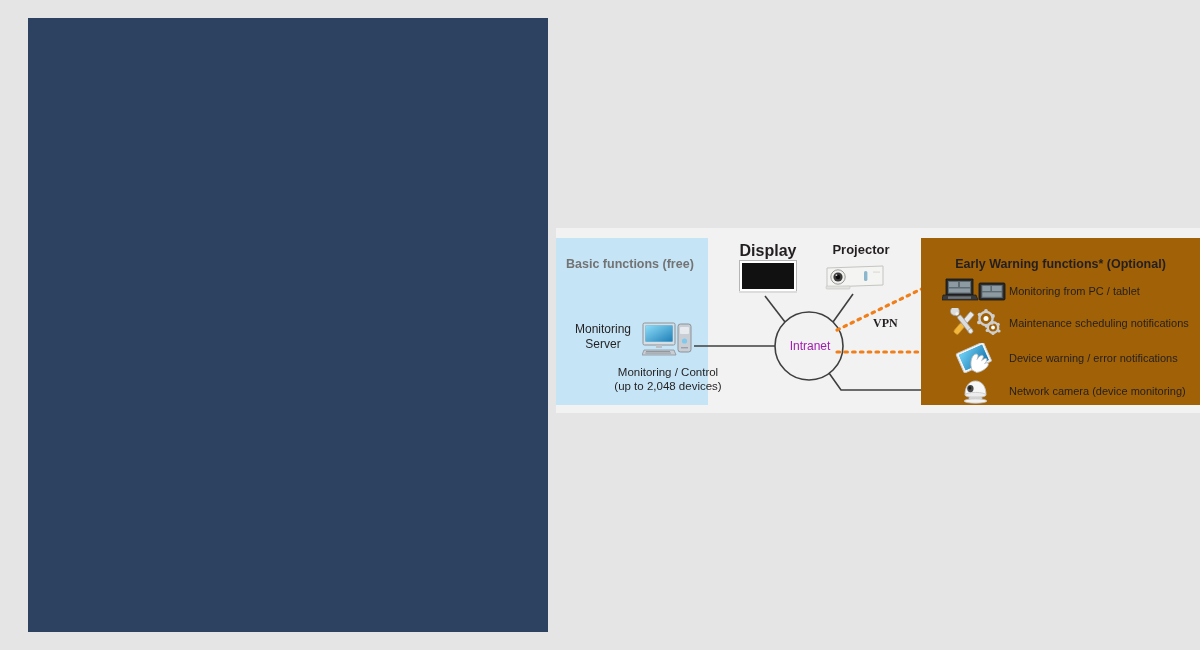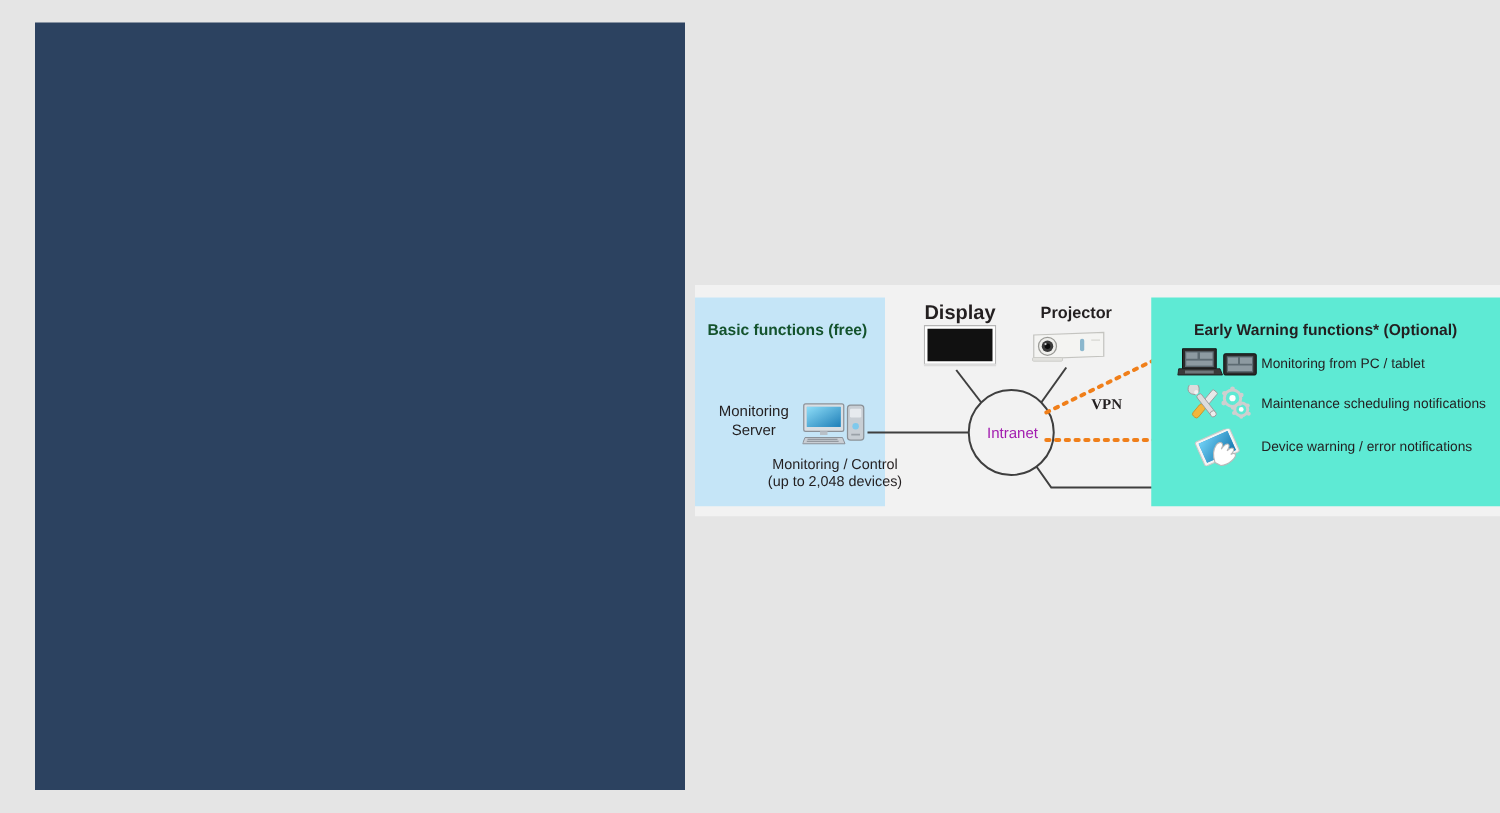--- a/index.html
+++ b/index.html
@@ -43,21 +43,21 @@
     width: 152px;
     height: 167px;
     background: #c5e5f7;
   }
   #basic-title {
     position: absolute;
     left: 10px;
     top: 19px;
     font-size: 12.5px;
     font-weight: bold;
-    color: #14532d;
+    color: #737373;
     white-space: nowrap;
   }
   #server-label {
     position: absolute;
     left: 11px;
     top: 84px;
     width: 72px;
     font-size: 12px;
     line-height: 15px;
     color: #231f20;
@@ -82,21 +82,21 @@
     margin-left: 36px;
   }
 
   
   #warning-panel {
     position: absolute;
     left: 365px;
     top: 10px;
     width: 279px;
     height: 167px;
-    background: #5eead4;
+    background: #a16207;
   }
   #warning-title {
     position: absolute;
     left: 0;
     top: 19px;
     width: 279px;
     text-align: center;
     font-size: 12.5px;
     font-weight: bold;
     color: #231f20;
@@ -373,15 +373,31 @@
           <path d="M30 27 C28 21 29 16 31 13 C32.4 11 34.6 10.4 35.6 11.6 C36.4 12.6 36 14.6 35 16.4
                    C36.6 14.2 39 11.6 40.6 12.4 C42 13.2 41 15.6 39.6 17.6
                    C41.4 16 43.6 14.8 44.6 15.8 C45.6 16.9 44.2 19 42.6 20.6
                    C44 19.8 45.6 19.4 46.2 20.4 C47 21.7 45.2 24 43.4 25.6
                    C41.4 27.4 38 29.2 34.6 29.4 Z" fill="#ffffff" stroke="#b9b9b9" stroke-width="0.9"></path>
         </svg>
       </div>
       <span class="warn-text">Device warning / error notifications</span>
     </div>
 
+    <div class="warn-row" id="warn-row-3">
+      <div class="warn-ico-wrap">
+        <svg viewBox="0 0 64 26" width="64" height="26">
+
+          <path d="M23 17 C23 8 27.5 3 33.5 3 C39.5 3 44 8 44 17 Z" fill="#f7f7f7" stroke="#c6c6c6" stroke-width="0.9"></path>
+          <ellipse cx="33.5" cy="17" rx="10.5" ry="2.6" fill="#ededed" stroke="#c6c6c6" stroke-width="0.8"></ellipse>
+
+          <ellipse cx="28.4" cy="10.6" rx="3.2" ry="3.6" fill="#4a4a4a"></ellipse>
+          <ellipse cx="27.8" cy="10" rx="1.5" ry="1.8" fill="#20201f"></ellipse>
+
+          <rect x="27" y="19" width="13" height="3" rx="1.2" fill="#dedede" stroke="#c0c0c0" stroke-width="0.7"></rect>
+          <ellipse cx="33.5" cy="23" rx="11.5" ry="2.2" fill="#f2f2f2" stroke="#c3c3c3" stroke-width="0.8"></ellipse>
+        </svg>
+      </div>
+      <span class="warn-text">Network camera (device monitoring)</span>
+    </div>
   </div>
 
 </div>
 
 </body></html>

